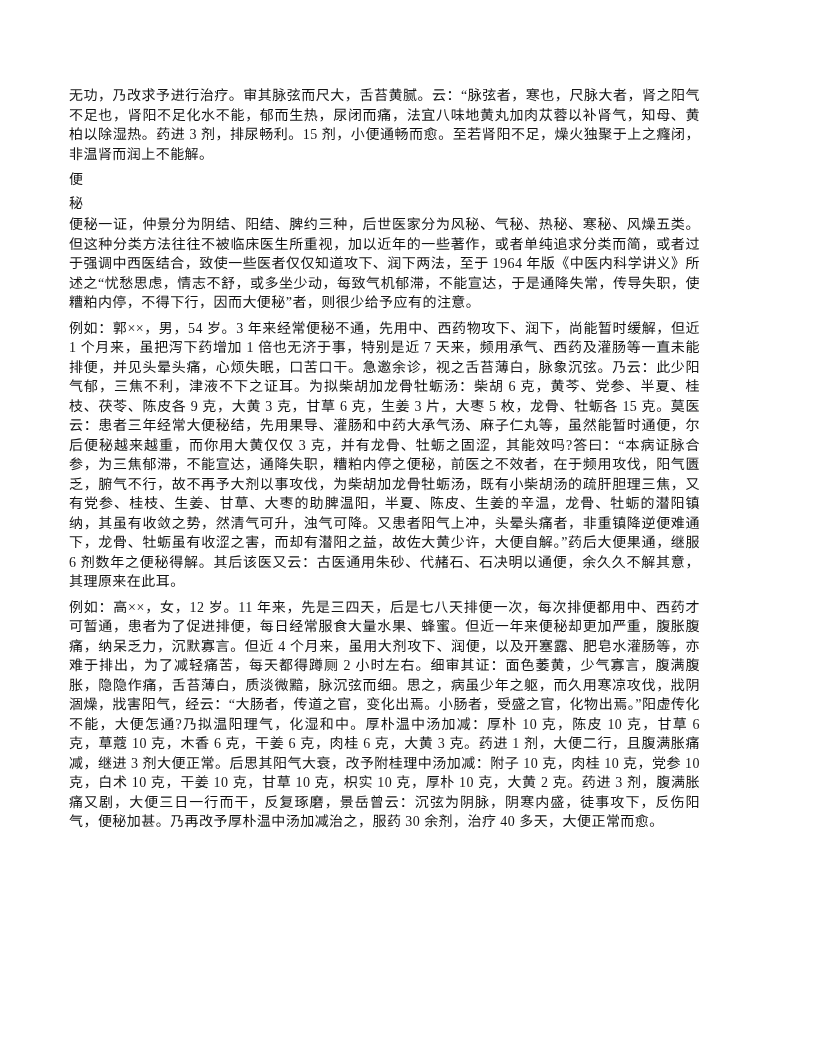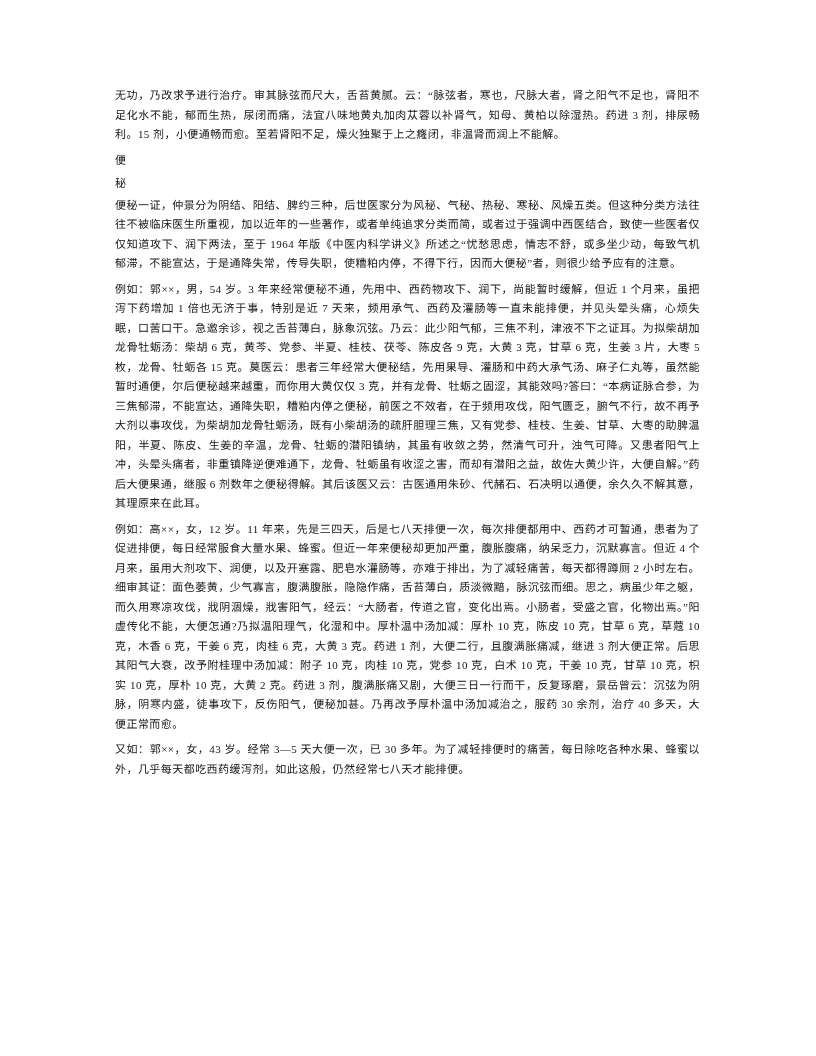--- a/index.html
+++ b/index.html
@@ -9,25 +9,25 @@
     }
     body {
       width: 816px;
       height: 1056px;
       overflow: hidden;
     }
     .page {
       box-sizing: border-box;
       width: 816px;
       height: 1056px;
-      padding: 86px 116px 0 115px;
+      padding: 86px 116px 0 69px;
       background: #ffffff;
       color: #141414;
       font-family: "Liberation Serif", "DejaVu Serif", serif;
-      font-size: 11px;
+      font-size: 14px;
     }
     .para {
       margin: 0 0 6px 0;
       line-height: 19.5px;
       text-align: justify;
       text-justify: inter-ideograph;
       letter-spacing: 0.45px;
       word-break: break-all;
     }
     .heading-char {
@@ -39,14 +39,13 @@
 </head>
 <body>
 
 <main class="page">
   <p class="para">无功，乃改求予进行治疗。审其脉弦而尺大，舌苔黄腻。云：“脉弦者，寒也，尺脉大者，肾之阳气不足也，肾阳不足化水不能，郁而生热，尿闭而痛，法宜八味地黄丸加肉苁蓉以补肾气，知母、黄柏以除湿热。药进 3 剂，排尿畅利。15 剂，小便通畅而愈。至若肾阳不足，燥火独聚于上之癃闭，非温肾而润上不能解。</p>
   <p class="heading-char">便</p>
   <p class="heading-char">秘</p>
   <p class="para">便秘一证，仲景分为阴结、阳结、脾约三种，后世医家分为风秘、气秘、热秘、寒秘、风燥五类。但这种分类方法往往不被临床医生所重视，加以近年的一些著作，或者单纯追求分类而简，或者过于强调中西医结合，致使一些医者仅仅知道攻下、润下两法，至于 1964 年版《中医内科学讲义》所述之“忧愁思虑，情志不舒，或多坐少动，每致气机郁滞，不能宣达，于是通降失常，传导失职，使糟粕内停，不得下行，因而大便秘”者，则很少给予应有的注意。</p>
   <p class="para">例如：郭××，男，54 岁。3 年来经常便秘不通，先用中、西药物攻下、润下，尚能暂时缓解，但近 1 个月来，虽把泻下药增加 1 倍也无济于事，特别是近 7 天来，频用承气、西药及灌肠等一直未能排便，并见头晕头痛，心烦失眠，口苦口干。急邀余诊，视之舌苔薄白，脉象沉弦。乃云：此少阳气郁，三焦不利，津液不下之证耳。为拟柴胡加龙骨牡蛎汤：柴胡 6 克，黄芩、党参、半夏、桂枝、茯苓、陈皮各 9 克，大黄 3 克，甘草 6 克，生姜 3 片，大枣 5 枚，龙骨、牡蛎各 15 克。莫医云：患者三年经常大便秘结，先用果导、灌肠和中药大承气汤、麻子仁丸等，虽然能暂时通便，尔后便秘越来越重，而你用大黄仅仅 3 克，并有龙骨、牡蛎之固涩，其能效吗?答曰：“本病证脉合参，为三焦郁滞，不能宣达，通降失职，糟粕内停之便秘，前医之不效者，在于频用攻伐，阳气匮乏，腑气不行，故不再予大剂以事攻伐，为柴胡加龙骨牡蛎汤，既有小柴胡汤的疏肝胆理三焦，又有党参、桂枝、生姜、甘草、大枣的助脾温阳，半夏、陈皮、生姜的辛温，龙骨、牡蛎的潜阳镇纳，其虽有收敛之势，然清气可升，浊气可降。又患者阳气上冲，头晕头痛者，非重镇降逆便难通下，龙骨、牡蛎虽有收涩之害，而却有潜阳之益，故佐大黄少许，大便自解。”药后大便果通，继服 6 剂数年之便秘得解。其后该医又云：古医通用朱砂、代赭石、石决明以通便，余久久不解其意，其理原来在此耳。</p>
   <p class="para">例如：高××，女，12 岁。11 年来，先是三四天，后是七八天排便一次，每次排便都用中、西药才可暂通，患者为了促进排便，每日经常服食大量水果、蜂蜜。但近一年来便秘却更加严重，腹胀腹痛，纳呆乏力，沉默寡言。但近 4 个月来，虽用大剂攻下、润便，以及开塞露、肥皂水灌肠等，亦难于排出，为了减轻痛苦，每天都得蹲厕 2 小时左右。细审其证：面色萎黄，少气寡言，腹满腹胀，隐隐作痛，舌苔薄白，质淡微黯，脉沉弦而细。思之，病虽少年之躯，而久用寒凉攻伐，戕阴涸燥，戕害阳气，经云：“大肠者，传道之官，变化出焉。小肠者，受盛之官，化物出焉。”阳虚传化不能，大便怎通?乃拟温阳理气，化湿和中。厚朴温中汤加减：厚朴 10 克，陈皮 10 克，甘草 6 克，草蔻 10 克，木香 6 克，干姜 6 克，肉桂 6 克，大黄 3 克。药进 1 剂，大便二行，且腹满胀痛减，继进 3 剂大便正常。后思其阳气大衰，改予附桂理中汤加减：附子 10 克，肉桂 10 克，党参 10 克，白术 10 克，干姜 10 克，甘草 10 克，枳实 10 克，厚朴 10 克，大黄 2 克。药进 3 剂，腹满胀痛又剧，大便三日一行而干，反复琢磨，景岳曾云：沉弦为阴脉，阴寒内盛，徒事攻下，反伤阳气，便秘加甚。乃再改予厚朴温中汤加减治之，服药 30 余剂，治疗 40 多天，大便正常而愈。</p>
-  <p class="para">又如：郭××，女，43 岁。经常 3—5 天大便一次，已 30 多年。为了减轻排便时的痛苦，每日除吃各种水果、蜂蜜以外，几乎每天都吃西药缓泻剂，如此这般，仍然经常七八天才能排便。</p>
 </main>
 
 </body></html>

